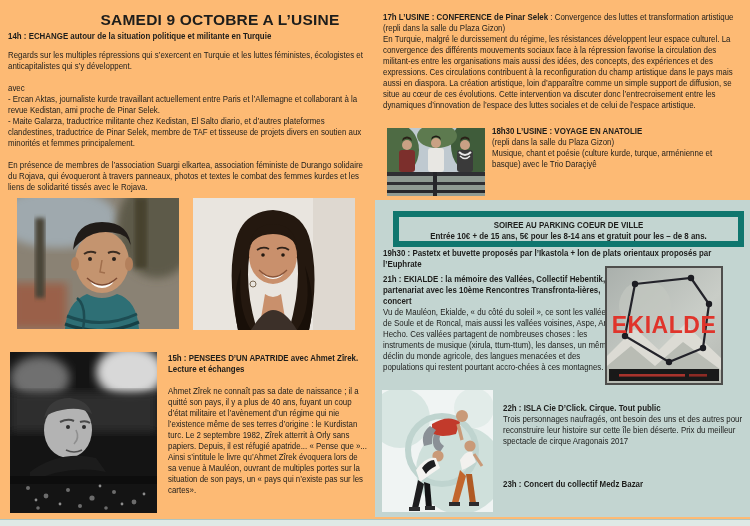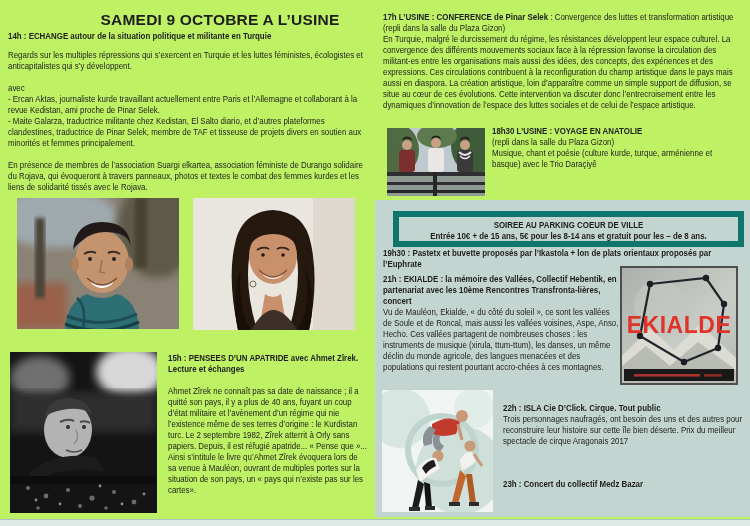--- a/index.html
+++ b/index.html
@@ -1,17 +1,17 @@
 <!DOCTYPE html>
 <html><head>
 <meta charset="utf-8">
 <style>
   html,body { margin:0; padding:0; background:#888; }
   .page {
-    position:relative; width:750px; height:526px; background:#bef264;
+    position:relative; width:750px; height:526px; background:#fdba74;
     font-family:"Liberation Sans", sans-serif; color:#1d1d1b;
     font-size:9.3px; line-height:11px; overflow:hidden;
   }
   .abs { position:absolute; }
   .cond { transform:scaleX(0.85); transform-origin:0 0; }
   .b { font-weight:700; }
   .lines { white-space:pre-line; }
   .title {
     font-size:15.5px; line-height:17px; font-weight:700; text-align:center;
     letter-spacing:.2px;
@@ -193,21 +193,21 @@
       </div>
     </div>
 
     <div class="abs cond b" style="left:8px; top:48px; width:422px;">19h30 : Pastetx et buvette proposés par l’Ikastola + lon de plats orientaux proposés par l’Euphrate</div>
 
     <div class="abs cond" style="left:8px; top:74px; width:278px;">
       <div class="b">21h : EKIALDE : la mémoire des Vallées, Collectif Hebentik, en partenariat avec les 10ème Rencontres Transfronta-lières, concert</div>
       <div>Vu de Mauléon, Ekialde, « du côté du soleil », ce sont les vallées de Soule et de Roncal, mais aussi les vallées voisines, Aspe, Anso, Hecho. Ces vallées partagent de nombreuses choses : les instruments de musique (xirula, ttum-ttum), les danses, un même déclin du monde agricole, des langues menacées et des populations qui restent pourtant accro-chées à ces montagnes.</div>
     </div>
 
-    <div class="abs photo" style="left:245px; top:66px; width:118px; height:119px;">
+    <div class="abs photo" style="left:230px; top:66px; width:118px; height:119px;">
       <svg width="118" height="119" viewBox="0 0 118 119">
         <defs>
           <linearGradient id="ek" x1="0" y1="0" x2="1" y2="1">
             <stop offset="0" stop-color="#aab0ac"></stop>
               <stop offset="0.6" stop-color="#c9cdc7"></stop>
               <stop offset="1" stop-color="#b4b8b2"></stop>
           </linearGradient>
         </defs>
         <rect width="118" height="119" fill="#4e4e4c"></rect>
         <rect x="2" y="2" width="114" height="115" fill="url(#ek)"></rect>

